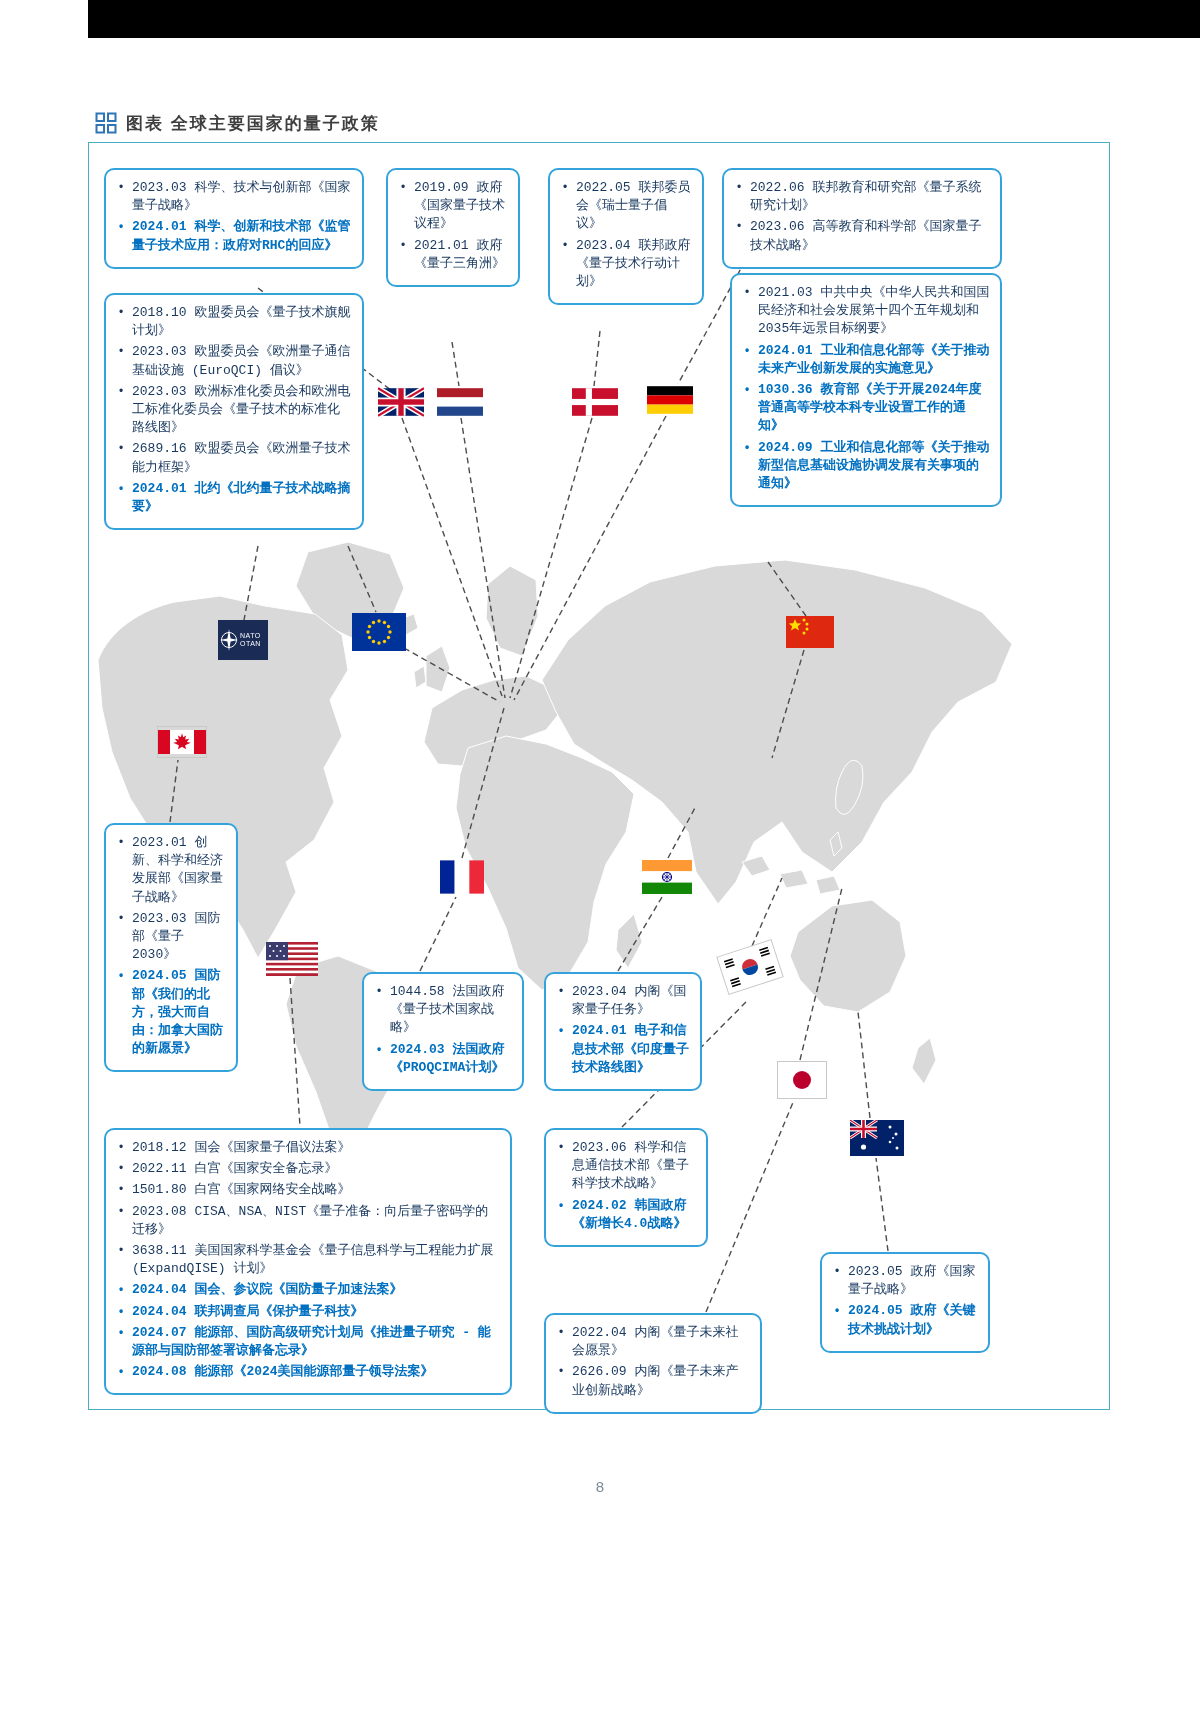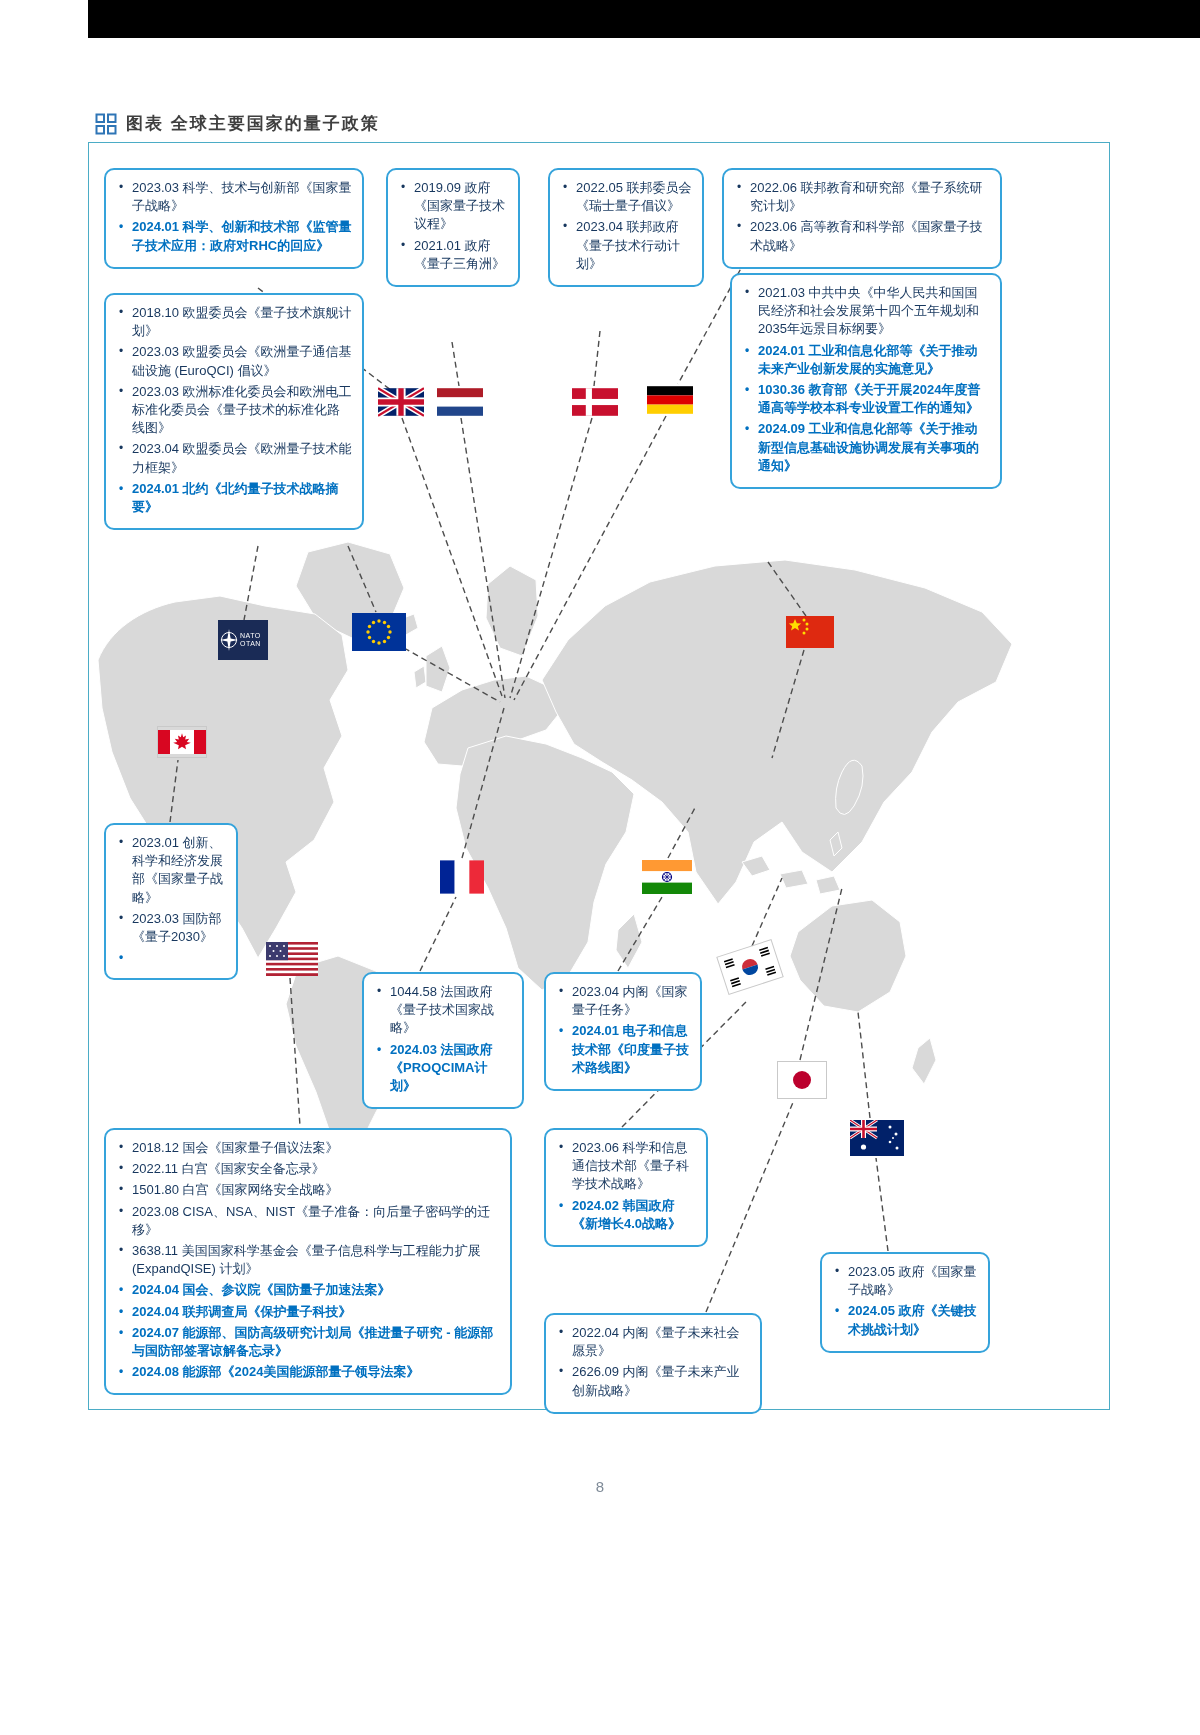--- a/index.html
+++ b/index.html
@@ -1,33 +1,33 @@
 <!DOCTYPE html>
 <html><head>
 <meta charset="utf-8">
 <style>
   html,body{margin:0;padding:0;}
   body{
     width:1200px;height:1735px;position:relative;background:#ffffff;
     font-family:"Liberation Sans","DejaVu Sans",sans-serif;color:#17375E;
   }
   .topbar{position:absolute;left:88px;top:0;width:1112px;height:38px;background:#000;}
-  .title-row{position:absolute;left:95px;top:112px;display:flex;align-items:flex-end;gap:9px;}
+  .title-row{position:absolute;left:95px;top:112px;display:flex;align-items:flex-start;gap:9px;}
   .title-row .fig-icon{width:22px;height:22px;}
   .fig-title{font-size:17px;font-weight:bold;color:#3f3f3f;letter-spacing:2px;}
   .frame{position:absolute;left:88px;top:142px;width:1022px;height:1268px;border:1.5px solid #4BACC6;background:#fff;box-sizing:border-box;}
   .map-svg{position:absolute;left:90px;top:540px;width:1020px;height:640px;z-index:1;}
   .lines-svg{position:absolute;left:0;top:0;width:1200px;height:1735px;z-index:2;pointer-events:none;}
   .callout{
     position:absolute;background:#fff;border:2px solid #35A3DB;border-radius:10px;
     padding:9px 10px;box-sizing:border-box;font-size:13px;line-height:1.4;color:#17375E;z-index:5;
   }
   .entry{display:flex;gap:6px;margin:0 0 3px 0;}
   .entry .bullet{flex:0 0 10px;text-align:center;font-size:12px;}
-  .entry .txt{flex:1;overflow-wrap:anywhere;word-break:break-word;}
+  .entry .txt{flex:1;overflow-wrap:anywhere;word-break:break-word;font-family:Liberation Mono, monospace;}
   .entry.hl{color:#0070C0;font-weight:700;}
   .flag{position:absolute;z-index:4;line-height:0;}
   .flag svg{display:block;}
   .flag.bordered svg{outline:1px solid #c9c9c9;}
   .nato{width:50px;height:40px;background:#1A2B56;display:flex;align-items:center;justify-content:flex-start;padding:2px;box-sizing:border-box;}
   .nato-text{display:flex;flex-direction:column;color:#fff;font-size:7px;line-height:8px;margin-left:2px;letter-spacing:.5px;}
   .rot-kr{transform:rotate(-18deg);}
   .footer-page{position:absolute;left:0;top:1478px;width:1200px;text-align:center;font-size:15px;color:#7f8b98;}
   
   .c-uk{left:104px;top:168px;width:260px;}
@@ -303,21 +303,21 @@
     <div class="entry">
       <span class="bullet">•</span>
       <span class="txt">2023.03 欧盟委员会《欧洲量子通信基础设施 (EuroQCI) 倡议》</span>
     </div>
     <div class="entry">
       <span class="bullet">•</span>
       <span class="txt">2023.03 欧洲标准化委员会和欧洲电工标准化委员会《量子技术的标准化路线图》</span>
     </div>
     <div class="entry">
       <span class="bullet">•</span>
-      <span class="txt">2023.04 欧盟委员会《欧洲量子技术能力框架》</span>
+      <span class="txt">2689.16 欧盟委员会《欧洲量子技术能力框架》</span>
     </div>
     <div class="entry hl">
       <span class="bullet">•</span>
       <span class="txt">2024.01 北约《北约量子技术战略摘要》</span>
     </div>
   </div>
 <div class="callout c-nl">
     <div class="entry">
       <span class="bullet">•</span>
       <span class="txt">2019.09 政府《国家量子技术议程》</span>
@@ -369,20 +369,21 @@
     <div class="entry">
       <span class="bullet">•</span>
       <span class="txt">2023.01 创新、科学和经济发展部《国家量子战略》</span>
     </div>
     <div class="entry">
       <span class="bullet">•</span>
       <span class="txt">2023.03 国防部《量子2030》</span>
     </div>
     <div class="entry hl">
       <span class="bullet">•</span>
+      <span class="txt">2024.05 国防部《我们的北方，强大而自由：加拿大国防的新愿景》</span>
     </div>
   </div>
 <div class="callout c-fr">
     <div class="entry">
       <span class="bullet">•</span>
       <span class="txt">1044.58 法国政府《量子技术国家战略》</span>
     </div>
     <div class="entry hl">
       <span class="bullet">•</span>
       <span class="txt">2024.03 法国政府《PROQCIMA计划》</span>

